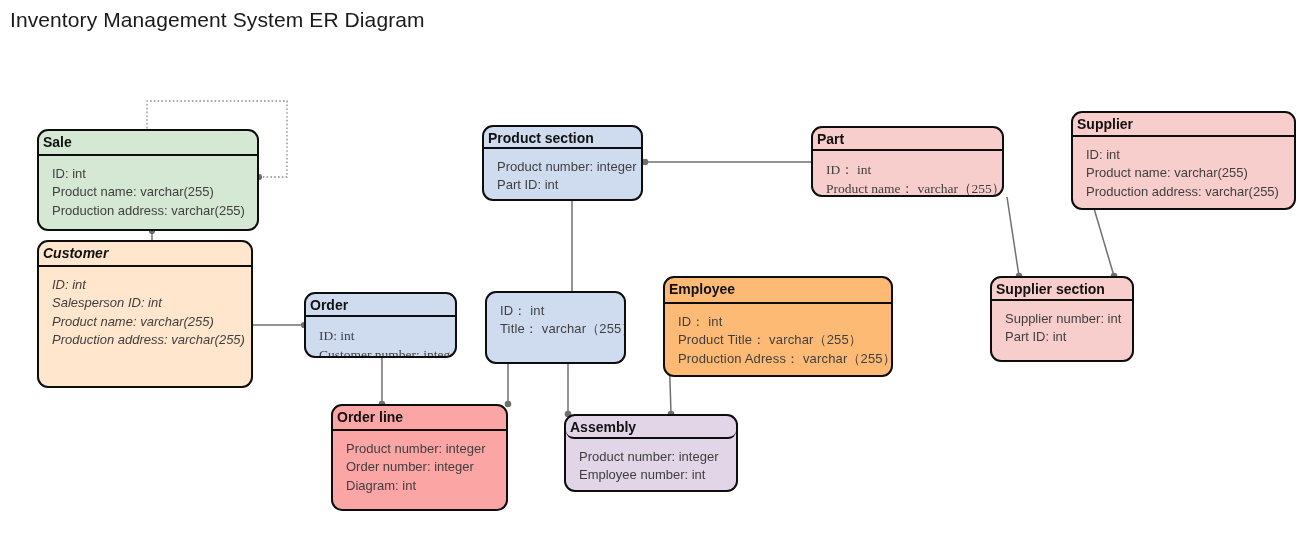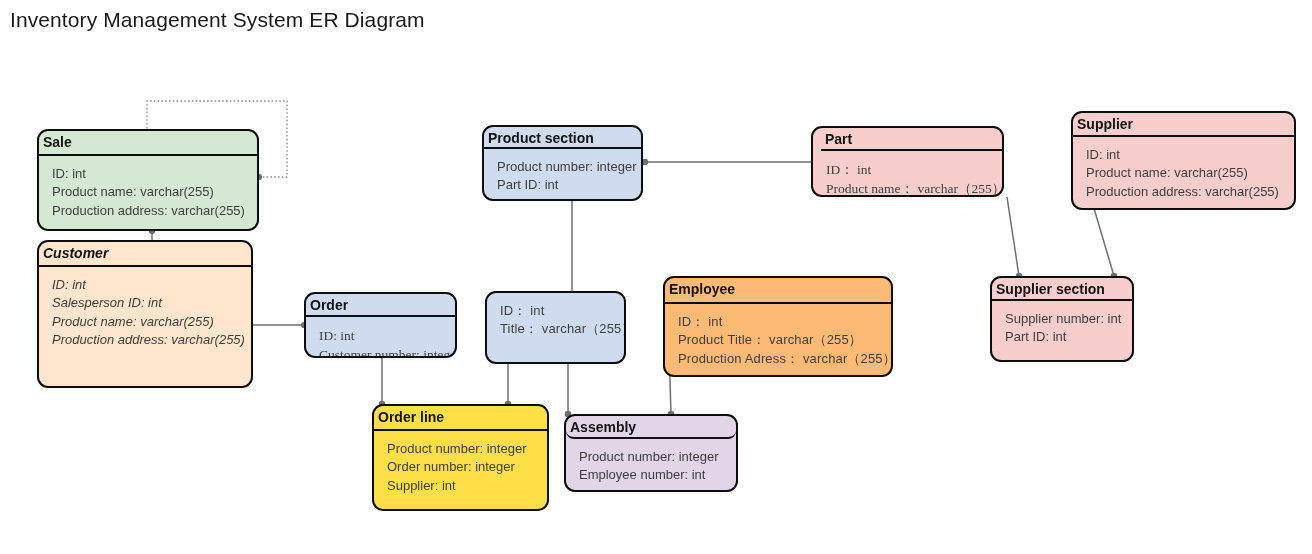--- a/index.html
+++ b/index.html
@@ -154,26 +154,26 @@
           <div class="attr">Production address: varchar(255)</div>
         </div>
       </div>
       <div class="entity font-serif" style="left: 304px; top: 292px; width: 153px; height: 66px; background: rgb(207, 220, 240); border-color: rgb(13, 13, 13);">
         <div class="entity-title" style="height: 23px;">Order</div>
         <div class="entity-attrs">
           <div class="attr">ID: int</div>
           <div class="attr">Customer number: integer</div>
         </div>
       </div>
-      <div class="entity font-sans" style="left: 372px; top: 404px; width: 177px; height: 107px; background: #fde047; border-color: rgb(13, 13, 13);">
+      <div class="entity font-sans" style="left: 331px; top: 404px; width: 177px; height: 107px; background: #fca5a5; border-color: rgb(13, 13, 13);">
         <div class="entity-title" style="height: 25px;">Order line</div>
         <div class="entity-attrs">
           <div class="attr">Product number: integer</div>
           <div class="attr">Order number: integer</div>
-          <div class="attr">Supplier: int</div>
+          <div class="attr">Diagram: int</div>
         </div>
       </div>
       <div class="entity font-sans" style="left: 482px; top: 125px; width: 161px; height: 76px; background: rgb(207, 220, 240); border-color: rgb(13, 13, 13);">
         <div class="entity-title" style="height: 22px;">Product section</div>
         <div class="entity-attrs">
           <div class="attr">Product number: integer</div>
           <div class="attr">Part ID: int</div>
         </div>
       </div>
       <div class="entity font-sans-wide" style="left: 485px; top: 291px; width: 141px; height: 73px; background: rgb(207, 220, 240); border-color: rgb(13, 13, 13);">
@@ -191,21 +191,21 @@
       </div>
       <div class="entity font-sans-wide" style="left: 663px; top: 276px; width: 230px; height: 101px; background: #fdba74; border-color: rgb(13, 13, 13);">
         <div class="entity-title" style="height: 26px;">Employee</div>
         <div class="entity-attrs">
           <div class="attr">ID： int</div>
           <div class="attr">Product Title： varchar（255）</div>
           <div class="attr">Production Adress： varchar（255）</div>
         </div>
       </div>
       <div class="entity font-serif" style="left: 811px; top: 126px; width: 193px; height: 71px; background: rgb(248, 206, 204); border-color: rgb(13, 13, 13);">
-        <div class="entity-title" style="height: 23px; margin-left: 8px;">Part</div>
+        <div class="entity-title" style="height: 23px;">Part</div>
         <div class="entity-attrs">
           <div class="attr">ID： int</div>
           <div class="attr">Product name： varchar（255）</div>
         </div>
       </div>
       <div class="entity font-sans" style="left: 990px; top: 276px; width: 144px; height: 86px; background: rgb(248, 206, 204); border-color: rgb(13, 13, 13);">
         <div class="entity-title" style="height: 23px;">Supplier section</div>
         <div class="entity-attrs">
           <div class="attr">Supplier number: int</div>
           <div class="attr">Part ID: int</div>

